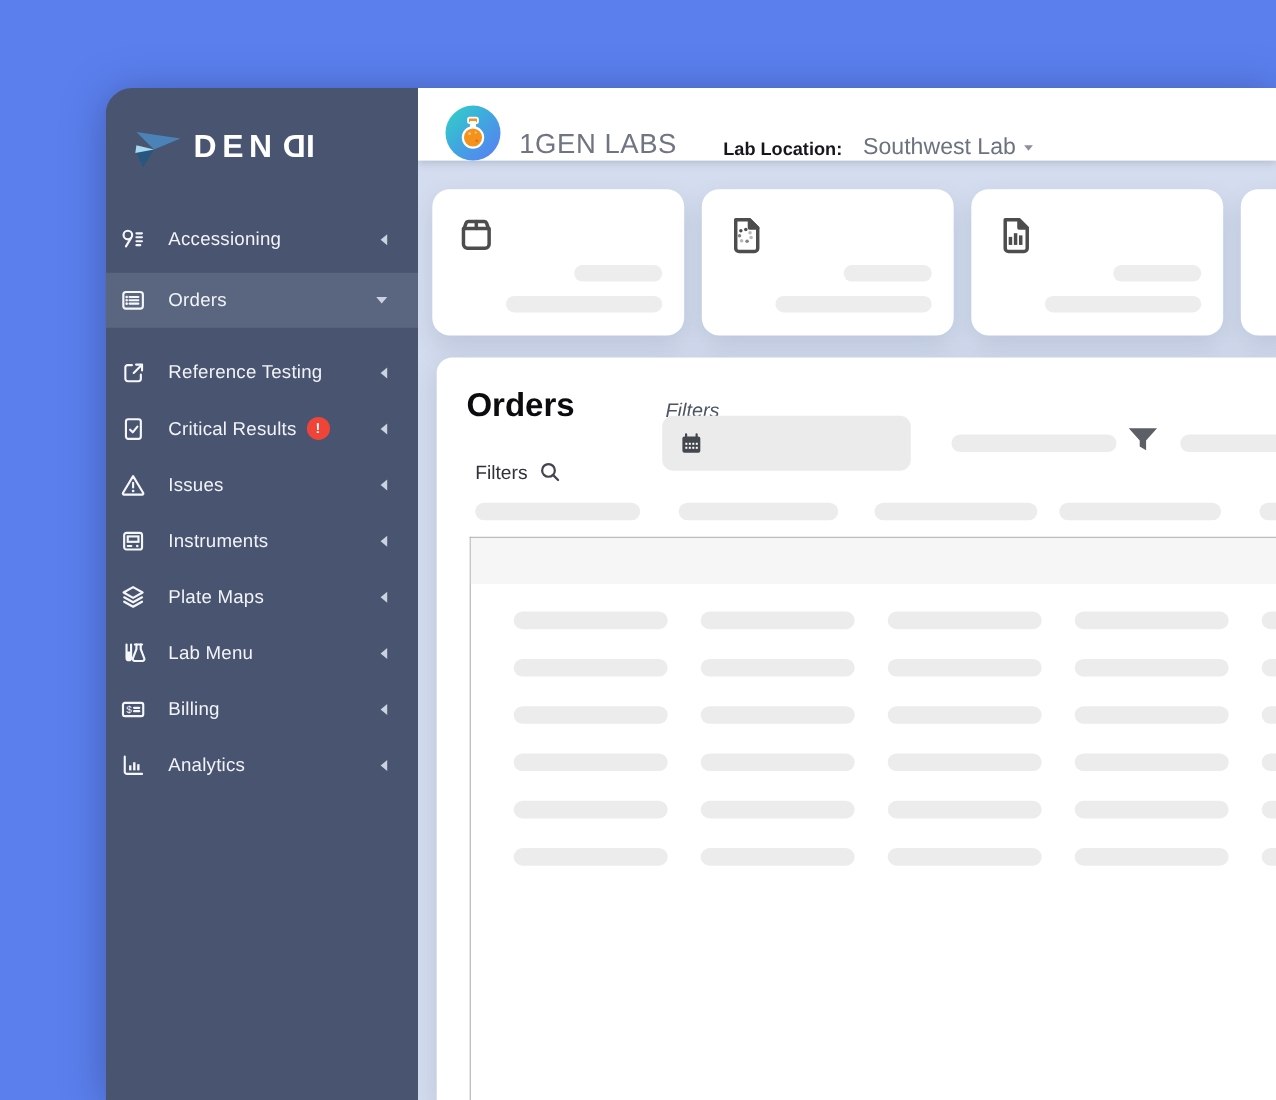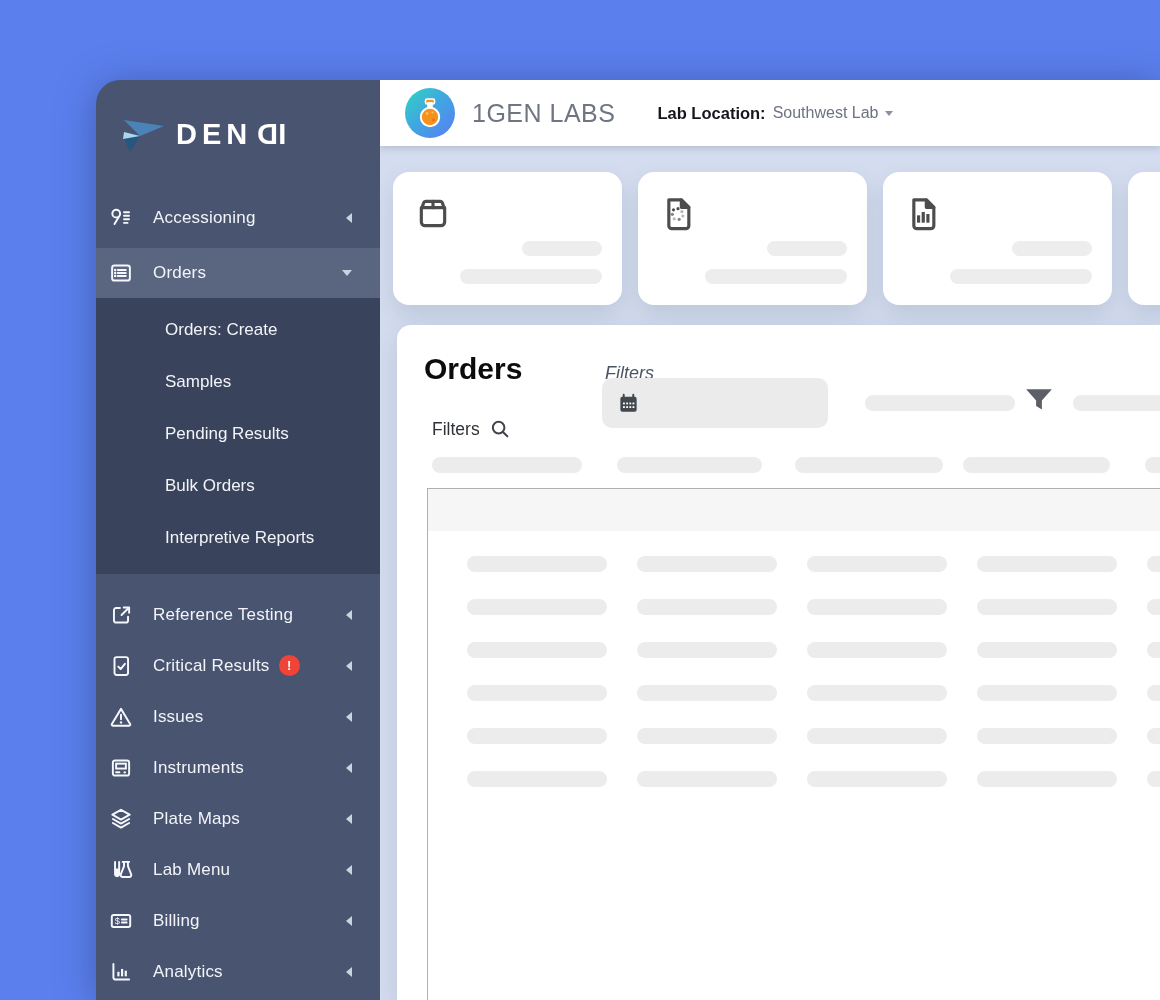--- a/index.html
+++ b/index.html
@@ -27,28 +27,28 @@
   .arrow-down { width:0; height:0; border-left:5px solid transparent; border-right:5px solid transparent;
     border-top:6px solid #ccd3e0; margin-left:auto; }
   .badge { min-width:21px; height:21px; border-radius:50%; background:#f04438; color:#fff; font-size:13px;
     font-weight:700; display:inline-flex; align-items:center; justify-content:center; margin-left:9px; }
   .submenu { background:#39435c; padding:6px 0 10px 0; }
   .sub-item { height:52px; display:flex; align-items:center; padding-left:69px; font-size:17px; color:#f2f4f8; cursor:pointer; }
   .lower-group { padding-top:15px; }
 
   
   .content { flex:1; display:flex; flex-direction:column; background:#d4ddef; overflow:hidden; }
-  .topbar { height:66px; min-height:66px; background:#fff; display:flex; align-items:center; padding-left:25px;
+  .topbar { height:66px; min-height:66px; background:#fff; display:flex; align-items:flex-end; padding-left:25px;
     box-shadow:0 2px 7px rgba(90,100,130,.28); position:relative; z-index:5; }
   .org-logo { width:50px; height:50px; border-radius:50%;
     background:linear-gradient(135deg,#2fd5c4 0%, #3fa9de 45%, #5b7bf7 100%);
     display:flex; align-items:center; justify-content:center; }
   .org-name { font-size:25px; color:#6f7582; letter-spacing:.5px; margin-left:17px; }
   .loc-label { font-size:16.5px; font-weight:700; color:#15171c; margin-left:42px; }
-  .loc-value { font-size:16px; color:#6b7280; margin-left:7px; cursor:pointer; display:flex; align-items:center; }
+  .loc-value { font-size:21px; color:#6b7280; margin-left:19px; cursor:pointer; display:flex; align-items:center; }
   .loc-caret { width:0; height:0; border-left:4.5px solid transparent; border-right:4.5px solid transparent;
     border-top:5.5px solid #8b90a0; margin-left:7px; }
 
   .main { flex:1; position:relative; overflow:hidden; }
 
   
   .cards { display:flex; gap:16px; padding:26px 0 0 13px; height:159px; }
   .card { width:229px; min-width:229px; height:133px; background:#fff; border-radius:16px;
     box-shadow:0 10px 22px rgba(70,85,120,.16); position:relative; padding:22px 20px; cursor:pointer; }
   .card svg { width:40px; height:40px; }
@@ -119,37 +119,20 @@
           <svg viewBox="0 0 24 24" fill="none" stroke="#f5f7fb" stroke-width="1.8" stroke-linecap="round">
             <rect x="3.8" y="5" width="16.4" height="14" rx="2.2"></rect>
             <path d="M9 9.2h7.4M9 12h7.4M9 14.8h7.4"></path>
             <path d="M6.6 9.2h.01M6.6 12h.01M6.6 14.8h.01" stroke-width="2.2"></path>
           </svg>
         </span>
         <span class="nav-label">Orders</span>
         <span class="arrow-down"></span>
       </div>
 
-      <div class="submenu">
-        <div class="sub-item">
-            <span>Orders: Create</span>
-          </div>
-        <div class="sub-item">
-            <span>Samples</span>
-          </div>
-        <div class="sub-item">
-            <span>Pending Results</span>
-          </div>
-        <div class="sub-item">
-            <span>Bulk Orders</span>
-          </div>
-        <div class="sub-item">
-            <span>Interpretive Reports</span>
-          </div>
-      </div>
 
       <div class="lower-group">
 
         <div class="nav-item">
           <span class="nav-icon">
             <svg viewBox="0 0 24 24" fill="none" stroke="#f5f7fb" stroke-width="1.8" stroke-linecap="round" stroke-linejoin="round">
               <path d="M18.5 13.5V17a2 2 0 0 1-2 2H7.5a2 2 0 0 1-2-2V7.5a2 2 0 0 1 2-2H11"></path>
               <path d="M14.5 5h5v5"></path>
                 <path d="M19 5.5 12.5 12"></path>
             </svg>

